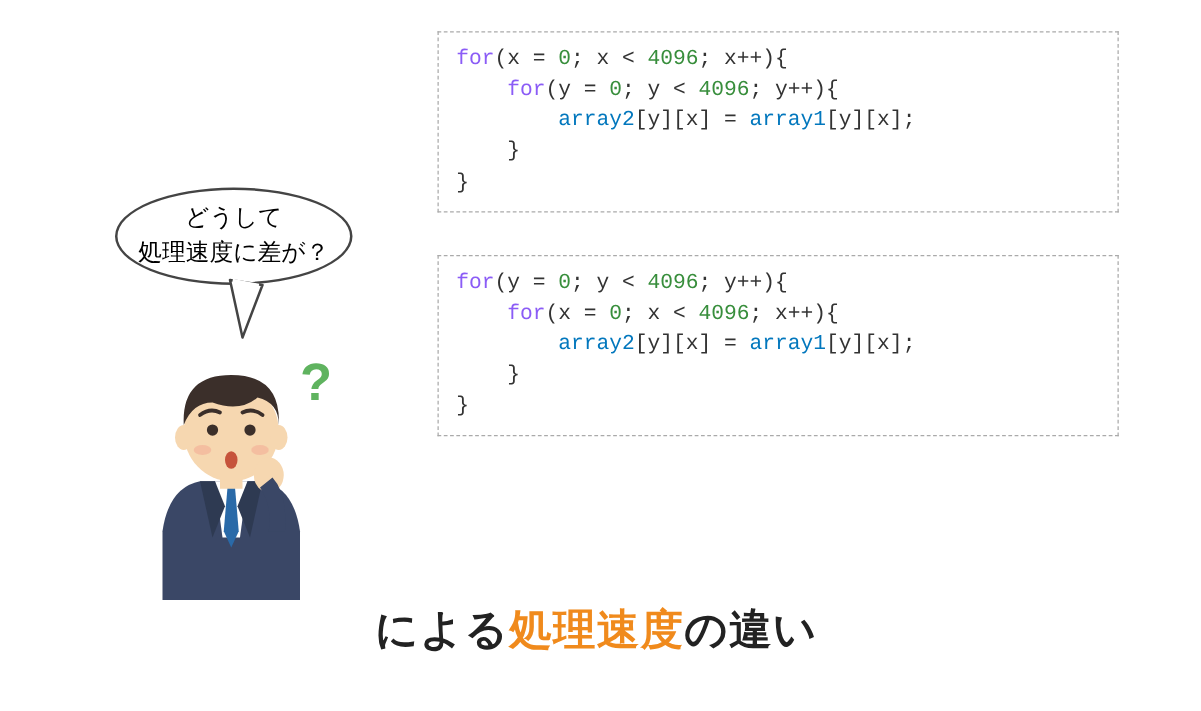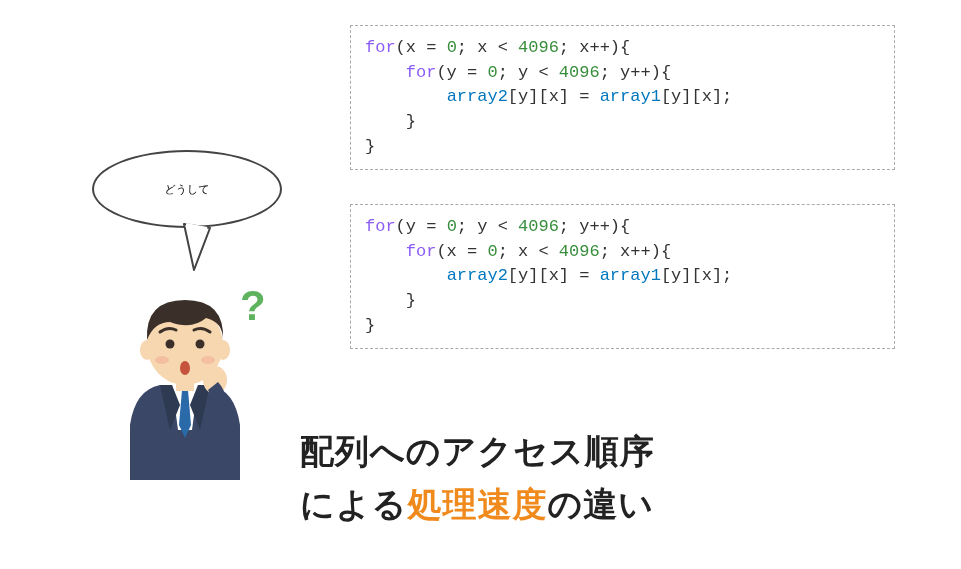--- a/index.html
+++ b/index.html
@@ -33,21 +33,21 @@
     left: 92px;
     top: 150px;
     width: 190px;
     height: 78px;
     border: 2px solid #444;
     border-radius: 50%;
     display: flex;
     align-items: center;
     justify-content: center;
     text-align: center;
-    font-size: 11px;
+    font-size: 19px;
     line-height: 1.5;
     background: #fff;
   }
   .bubble-tail {
     position: absolute;
     left: 178px;
     top: 222px;
     width: 0; height: 0;
   }
   .bubble-tail svg { overflow: visible; }
@@ -83,20 +83,21 @@
 
 <div class="code-block second"><span class="kw">for</span><span>(y = </span><span class="num">0</span><span>; y &lt; </span><span class="num">4096</span><span>; y++){</span>
     <span class="kw">for</span><span>(x = </span><span class="num">0</span><span>; x &lt; </span><span class="num">4096</span><span>; x++){</span>
         <span class="ident">array2</span><span>[y][x] = </span><span class="ident">array1</span><span>[y][x];</span>
 <span>    }</span>
 <span>}</span></div>
 
 <div class="bubble">
   <div>
     <span>どうして</span><br>
+    <span>処理速度に差が？</span>
   </div>
 </div>
 <div class="bubble-tail">
   <svg width="40" height="60">
     <path d="M 6 2 L 32 6 L 16 48 Z" fill="#fff" stroke="#444" stroke-width="2" stroke-linejoin="round"></path>
     <path d="M 8 3 L 29 7" stroke="#fff" stroke-width="4"></path>
   </svg>
 </div>
 
 <div class="character">
@@ -133,15 +134,15 @@
     <ellipse cx="62" cy="80" rx="7" ry="4" fill="#f4b39a" opacity="0.7"></ellipse>
     <ellipse cx="108" cy="80" rx="7" ry="4" fill="#f4b39a" opacity="0.7"></ellipse>
 
     <ellipse cx="115" cy="100" rx="12" ry="14" fill="#f6d7b0"></ellipse>
 
     <path d="M 128 145 Q 130 115 118 102 L 108 110 Q 118 125 115 145 Z" fill="#3a4766"></path>
   </svg>
 </div>
 
 <div class="title">
-  <span>配列へのアクセス順序</span><br>
+  <br>
   <span>による</span><span class="orange">処理速度</span><span>の違い</span>
 </div>
 
 </body></html>

